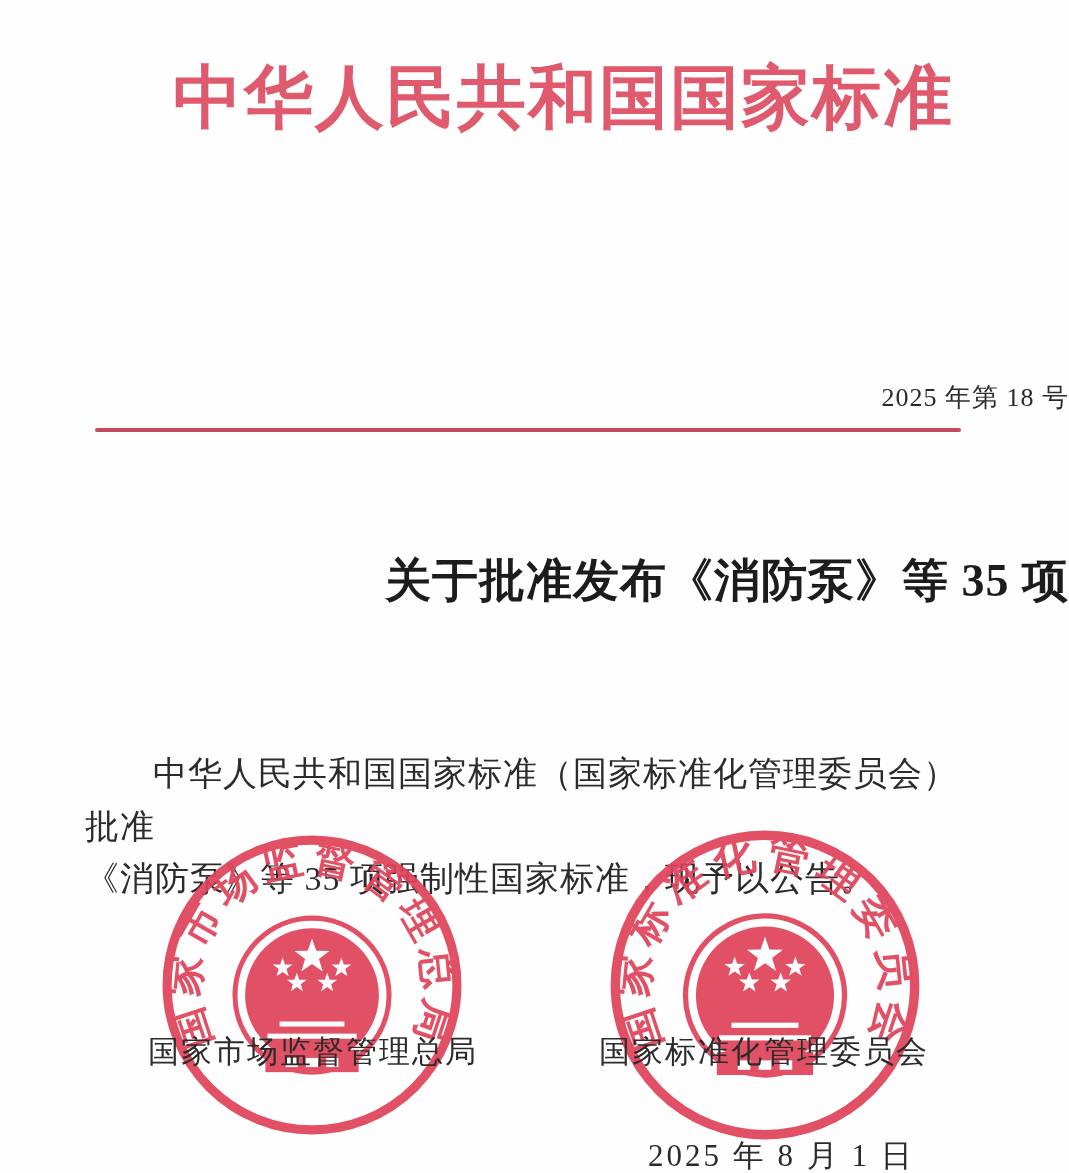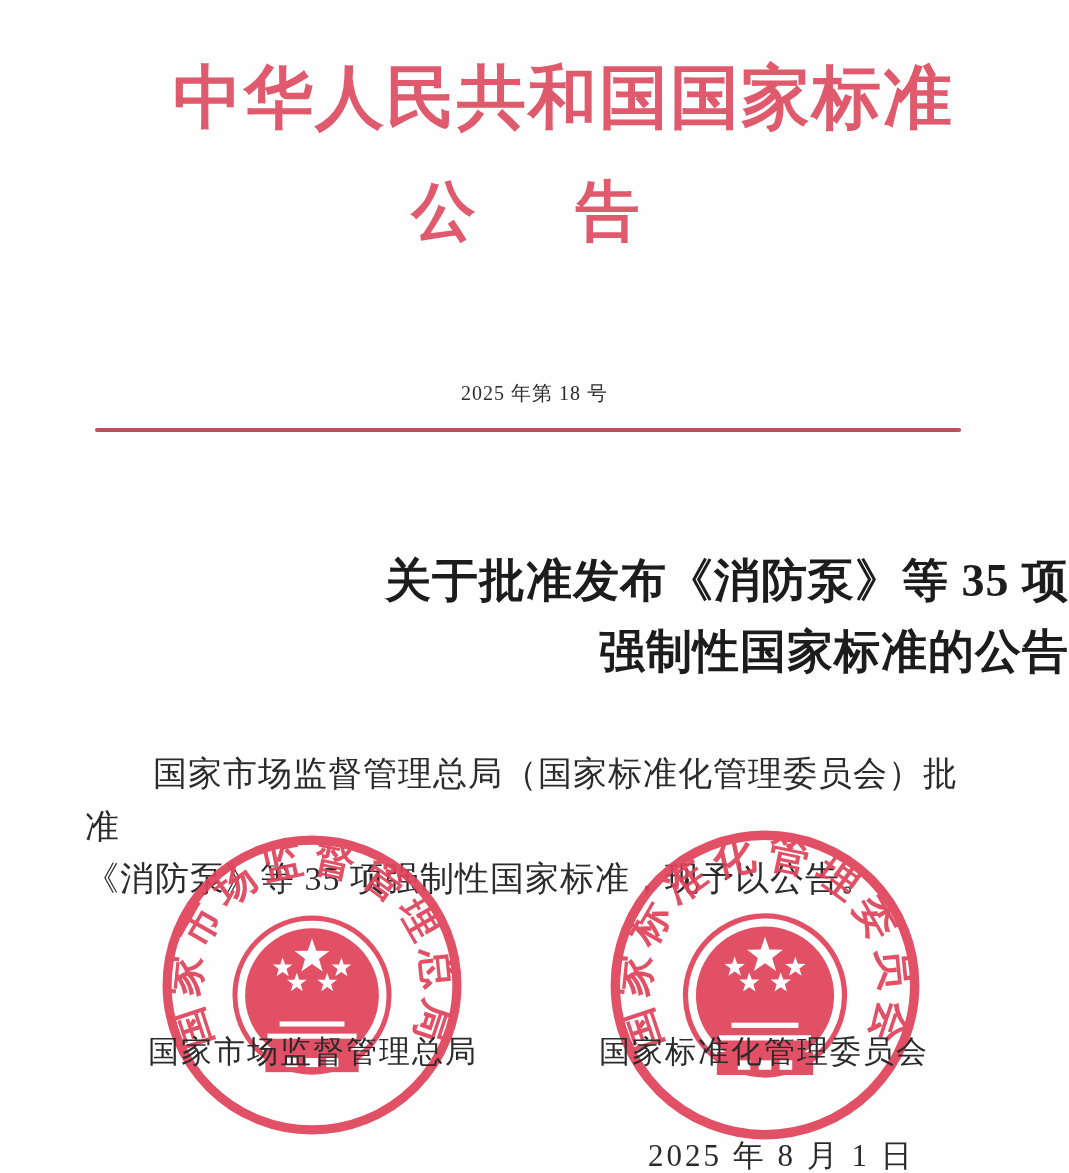--- a/index.html
+++ b/index.html
@@ -31,23 +31,23 @@
   .hdr-gonggao{
     position:absolute;top:168px;left:0;width:100%;
     text-align:center;
     color:var(--header-red);
     font-size:64px;font-weight:bold;
     letter-spacing:18px;
     white-space:nowrap;
   }
   .doc-number{
     position:absolute;top:380px;left:0;width:100%;
-    text-align:center;
+    text-align:right;
     color:var(--text-black);
-    font-size:20px;
+    font-size:26px;
     letter-spacing:1px;
   }
   .red-rule{
     position:absolute;top:428px;left:95px;width:866px;height:4px;
     background:var(--rule-red);
     border-radius:2px;
   }
   .subject-title{
     position:absolute;top:545px;left:0;width:100%;
     text-align:right;
@@ -90,33 +90,31 @@
   .sig-right{left:599px;top:1031px;}
   .sig-date{left:648px;top:1135px;letter-spacing:3px;}
 </style>
 </head>
 <body>
 
 <div class="page">
 
   <div class="hdr-title">中华人民共和国国家标准</div>
 
-  <div class="hdr-gonggao">公　告</div>
 
   <div class="doc-number">2025 年第 18 号</div>
 
   <div class="red-rule"></div>
 
   <div class="subject-title">
     <div>关于批准发布《消防泵》等 35 项</div>
-    <div>强制性国家标准的公告</div>
   </div>
 
   <div class="body-para">
-    <div class="body-line-indent">国家市场监督管理总局（国家标准化管理委员会）批准</div>
+    <div class="body-line-indent">中华人民共和国国家标准（国家标准化管理委员会）批准</div>
     <div>《消防泵》等 35 项强制性国家标准，现予以公告。</div>
   </div>
 
   <svg class="seal seal-left" viewBox="0 0 300 300">
     <defs>
       <polygon id="star" points="0,-12 2.82,-3.88 11.41,-3.71 4.57,1.48 7.05,9.71 0,4.8 -7.05,9.71 -4.57,1.48 -11.41,-3.71 -2.82,-3.88"></polygon>
       <path id="sealArcL" d="M 53 206 A 112 112 0 1 1 247 206" fill="none"></path>
     </defs>
     <circle class="seal-ring-circle" cx="150" cy="150" r="143"></circle>
     <text class="seal-text">

